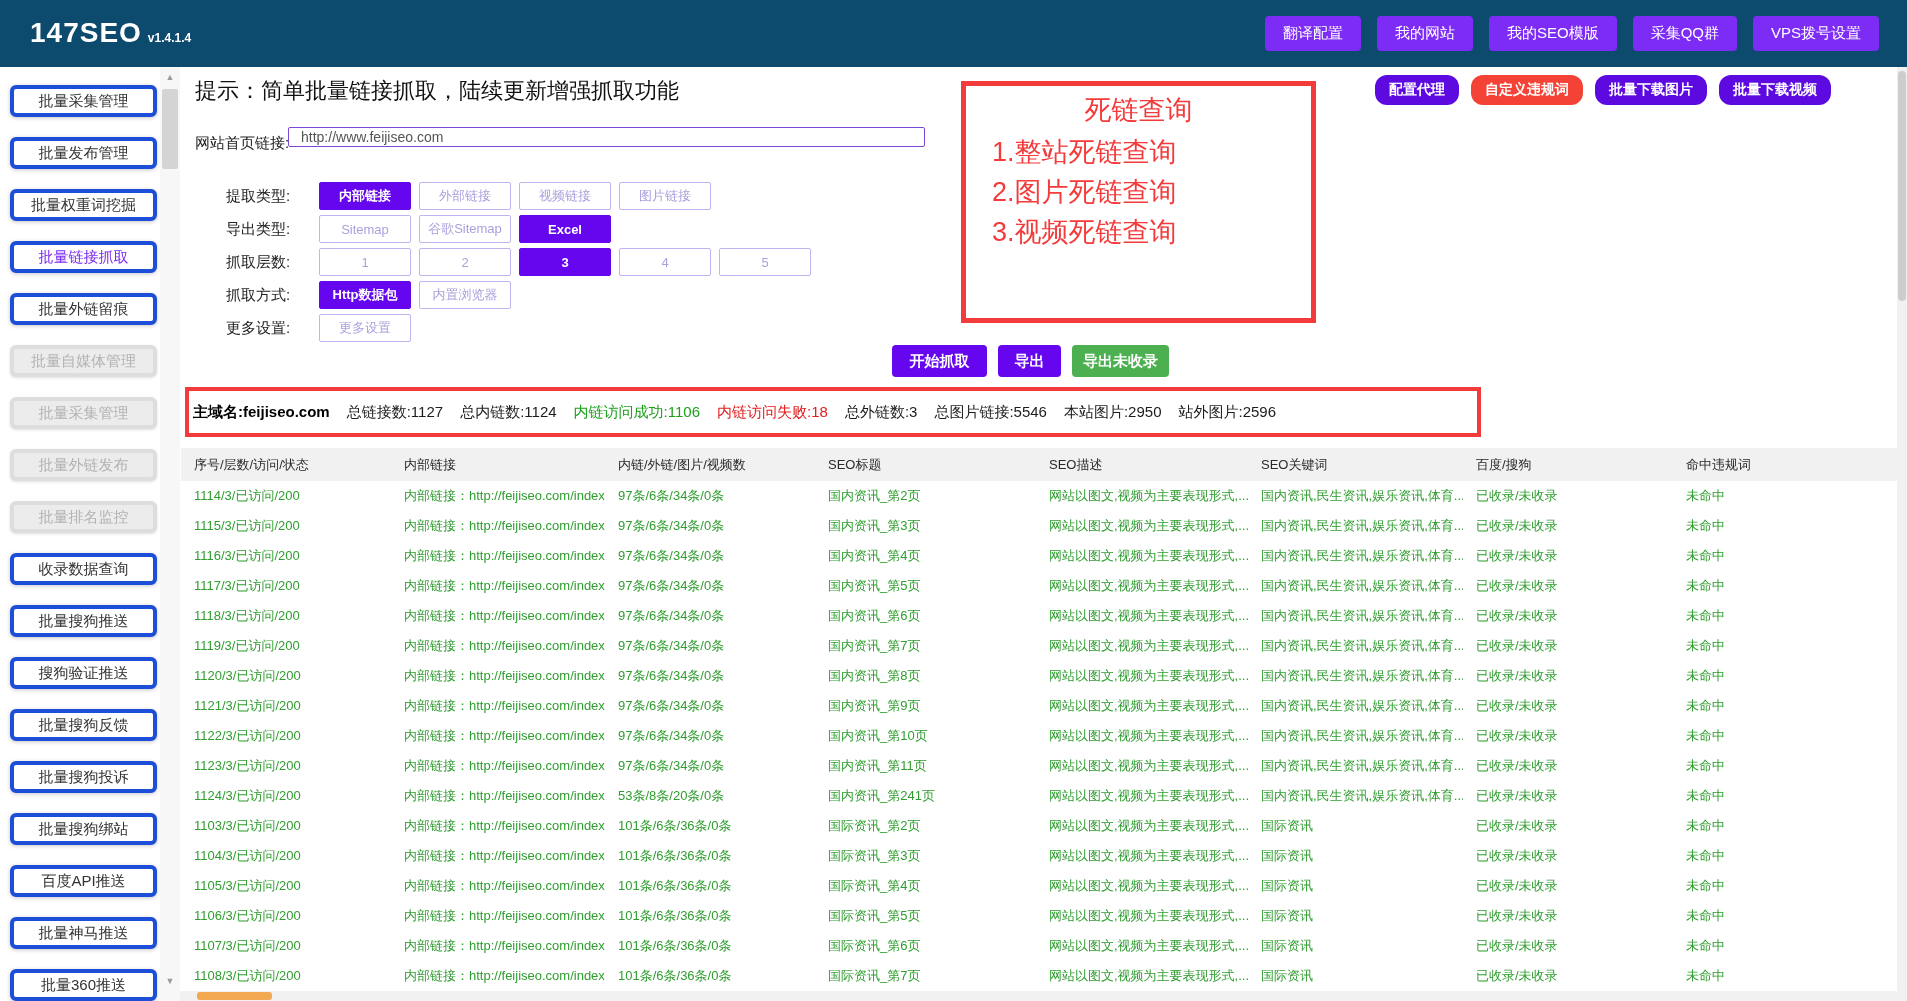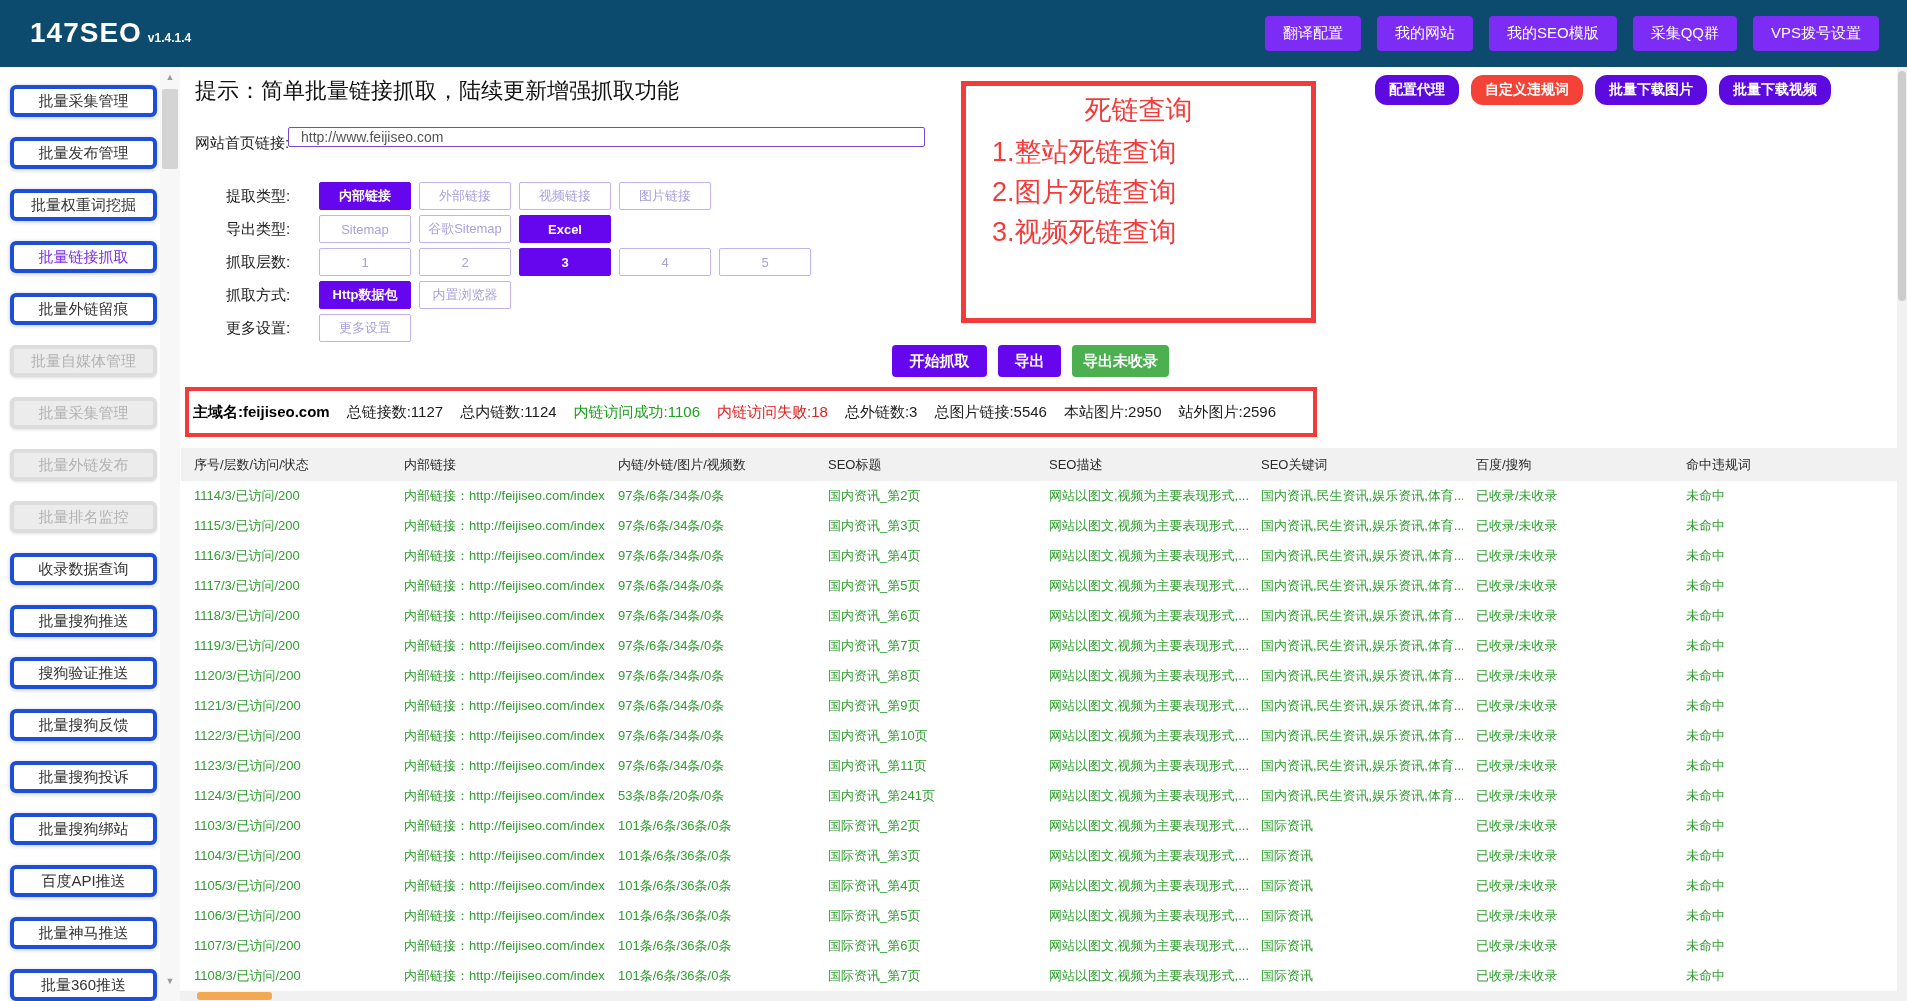--- a/index.html
+++ b/index.html
@@ -60,21 +60,21 @@
   .ann-line { color:#f43b3b; font-size:27px; line-height:40px; margin-left:26px; }
 
   
   .toolbar { position:absolute; left:1375px; top:75px; display:flex; gap:12px; }
   .tb-btn { height:30px; border:none; border-radius:12px; color:#fff; font-size:14px; font-weight:700;
     cursor:pointer; font-family:inherit; padding:0 14px; }
   .tb-btn.purple { background:#5c0ae0; }
   .tb-btn.red { background:#f44336; }
 
   
-  .stats { position:absolute; left:185px; top:387px; width:1132px; height:50px; border:4px solid #f43b3b;
+  .stats { position:absolute; left:185px; top:387px; width:1296px; height:50px; border:4px solid #f43b3b;
     display:flex; align-items:center; gap:17px; padding-left:4px; background:#fff; white-space:nowrap; overflow:hidden; }
   .stat { font-size:15px; color:#1c1c1c; }
   .stat.domain { font-weight:700; color:#000; }
   .stat.green { color:#1ca01c; }
   .stat.red { color:#e02020; }
 
   
   .grid-cols { display:grid; grid-template-columns:210px 214px 210px 221px 212px 215px 210px 1fr; }
   .thead { position:absolute; left:181px; top:448px; width:1716px; height:33px; background:#f1f1f1; }
   .th { font-size:13px; color:#2a2a2a; padding-left:13px; display:flex; align-items:center; }

